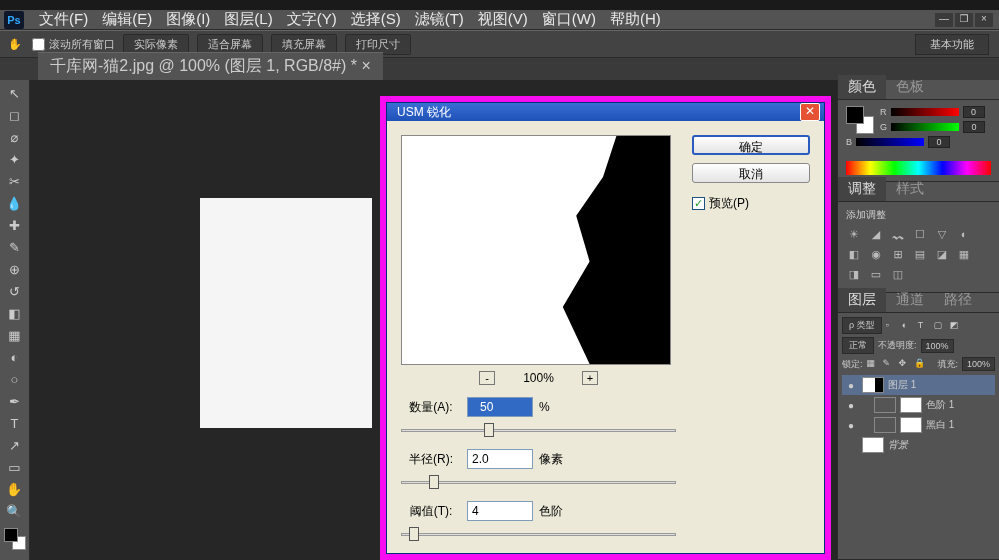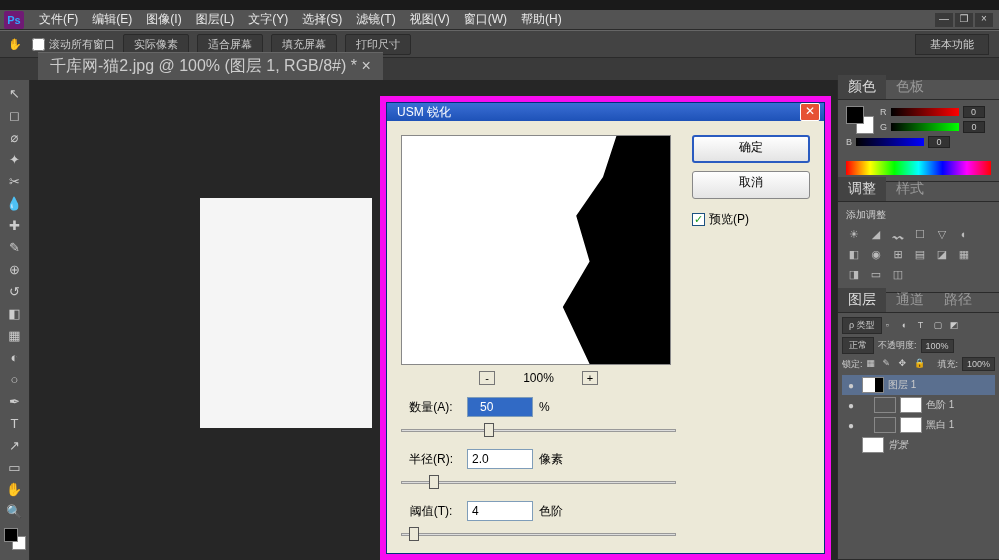--- a/index.html
+++ b/index.html
@@ -1,22 +1,22 @@
 <!DOCTYPE html>
 <html><head>
 <meta charset="utf-8">
 <style>
 * { margin: 0; padding: 0; box-sizing: border-box; font-family: "Microsoft YaHei", sans-serif; }
 body { width: 999px; height: 560px; background: #535353; overflow: hidden; position: relative; font-size: 11px; color: #ccc; }
 
 
 .titlebar { height: 10px; background: #1a1a1a; }
 .menubar { height: 20px; background: #535353; display: flex; align-items: center; padding-left: 4px; border-bottom: 1px solid #2a2a2a; }
-.ps-logo { width: 20px; height: 18px; background: #701a75; color: #31a8ff; font-weight: bold; font-size: 11px; display: flex; align-items: center; justify-content: center; margin-right: 8px; border-radius: 2px; }
-.menu-item { padding: 0 7px; font-size: 12px; color: #e8e8e8; cursor: default; }
+.ps-logo { width: 20px; height: 18px; background: #0f172a; color: #31a8ff; font-weight: bold; font-size: 11px; display: flex; align-items: center; justify-content: center; margin-right: 8px; border-radius: 2px; }
+.menu-item { padding: 0 7px; font-size: 15px; color: #e8e8e8; cursor: default; }
 .window-ctrls { margin-left: auto; display: flex; gap: 2px; padding-right: 6px; }
 .wc { width: 18px; height: 14px; background: #3a3a3a; text-align: center; line-height: 12px; font-size: 10px; }
 
 .optbar { height: 28px; background: #434343; display: flex; align-items: center; padding-left: 6px; gap: 8px; border-top: 1px solid #666; border-bottom: 1px solid #2a2a2a; }
 .opt-icon { width: 18px; height: 18px; display: flex; align-items: center; justify-content: center; }
 .opt-check { display: flex; align-items: center; gap: 4px; }
 .opt-btn { padding: 2px 10px; background: #3a3a3a; border: 1px solid #2a2a2a; border-radius: 2px; font-size: 11px; color: #ccc; }
 .opt-dd { margin-left: auto; margin-right: 10px; padding: 2px 14px; background: #3a3a3a; border: 1px solid #2a2a2a; }
 
 .tabbar { height: 22px; background: #3a3a3a; display: flex; align-items: flex-end; padding-left: 38px; }
@@ -83,21 +83,21 @@
 .zoom-row { display: flex; align-items: center; justify-content: center; gap: 28px; font-size: 12px; margin-bottom: 12px; }
 .sqbtn { width: 16px; height: 14px; border: 1px solid #777; font-size: 11px; text-align: center; line-height: 12px; background: #ece9d8; }
 .param { margin-bottom: 4px; display: flex; align-items: center; gap: 6px; }
 .param label { min-width: 60px; text-align: center; }
 .pinp { width: 66px; height: 20px; border: 1px solid #7f9db9; background: #fff; padding: 1px 4px; font-size: 12px; }
 .pinp.sel { background: #316ac5; color: #fff; padding-left: 12px; }
 .slider-w { width: 100%; height: 18px; position: relative; margin-bottom: 10px; }
 .track { position: absolute; top: 8px; left: 0; right: 0; height: 3px; background: #ddd; border: 1px solid #999; }
 .thumb { position: absolute; top: 2px; width: 10px; height: 14px; background: #ece9d8; border: 1px solid #555; }
 .dlg-right { width: 118px; display: flex; flex-direction: column; gap: 8px; }
-.dlg-btn { height: 28px; border: 2px solid #2a5bc0; background: linear-gradient(#fefefe,#e4e4e4); font-size: 12px; text-align: center; line-height: 20px; border-radius: 3px; }
+.dlg-btn { height: 20px; border: 2px solid #2a5bc0; background: linear-gradient(#fefefe,#e4e4e4); font-size: 12px; text-align: center; line-height: 20px; border-radius: 3px; }
 .dlg-btn.sec { border: 1px solid #888; }
 .chk { display: flex; align-items: center; gap: 4px; margin-top: 4px; }
 .chkbx { width: 13px; height: 13px; border: 1px solid #1c5180; background: #fff; color: #1c9b1c; font-size: 11px; text-align: center; line-height: 11px; }
 </style>
 </head>
 <body>
 
 <div class="titlebar"></div>
 
 <div class="menubar">

